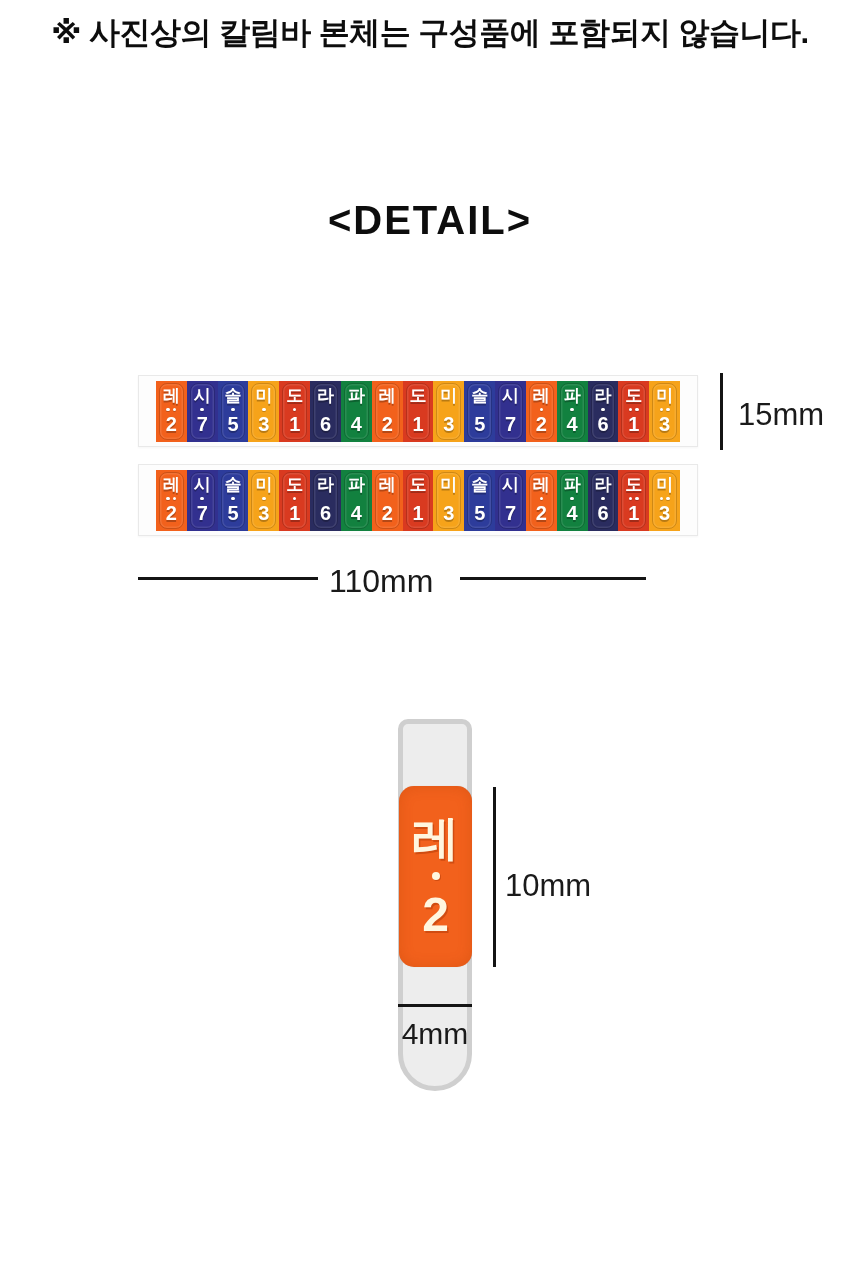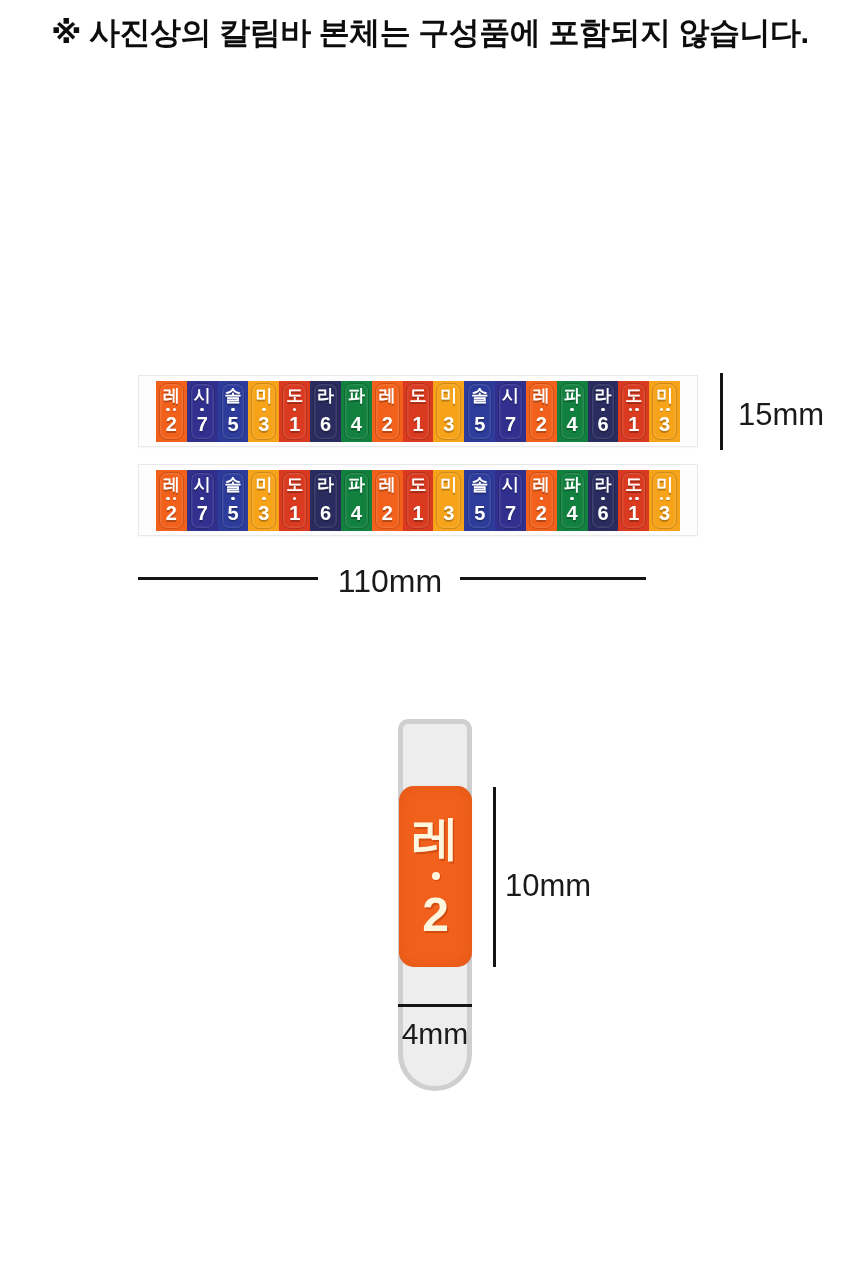--- a/index.html
+++ b/index.html
@@ -35,21 +35,21 @@
                box-shadow:0 1px 0 rgba(0,0,0,0.2);}
   .tab .num{font-size:20px;font-weight:700;line-height:1.05;
             text-shadow:0 1.5px 0 rgba(0,0,0,0.25);}
 
   
   .dim-line{position:absolute;background:#141414;}
   #line-15{left:720px;top:373px;width:3px;height:77px;}
   #label-15{position:absolute;left:738px;top:397px;font-size:31px;font-weight:400;color:#1a1a1a;}
   #line-110-left{left:138px;top:577px;width:180px;height:3px;}
   #line-110-right{left:460px;top:577px;width:186px;height:3px;}
-  #label-110{position:absolute;left:329px;top:563px;width:122px;text-align:center;
+  #label-110{position:absolute;left:329px;top:563px;width:122px;text-align:left;
              font-size:32px;font-weight:400;color:#1a1a1a;}
 
   
   #tine{position:absolute;left:398px;top:719px;width:74px;height:372px;
         background:#ededed;border:5px solid #cfcfcf;box-sizing:border-box;
         border-radius:10px 10px 37px 37px;}
 
   
   #single-sticker{position:absolute;left:399px;top:786px;width:73px;height:181px;
                   border-radius:15px;display:flex;flex-direction:column;align-items:center;
@@ -68,20 +68,21 @@
   #label-4{position:absolute;left:393px;top:1017px;width:84px;text-align:center;
            font-size:30px;font-weight:400;color:#1a1a1a;}
 </style>
 </head>
 <body>
 
 <div class="page">
 
   <div class="notice">※ 사진상의 칼림바 본체는 구성품에 포함되지 않습니다.</div>
 
+  <div class="heading">&lt;DETAIL&gt;</div>
 
   <div class="strip" id="strip-1">
     <div class="tabs-row">
         <div class="tab" style="background: rgb(242, 97, 28);">
           <div class="tab-outline"></div>
           <div class="syll">레</div>
           <div class="dots">
             <i></i>
             <i></i>
           </div>

